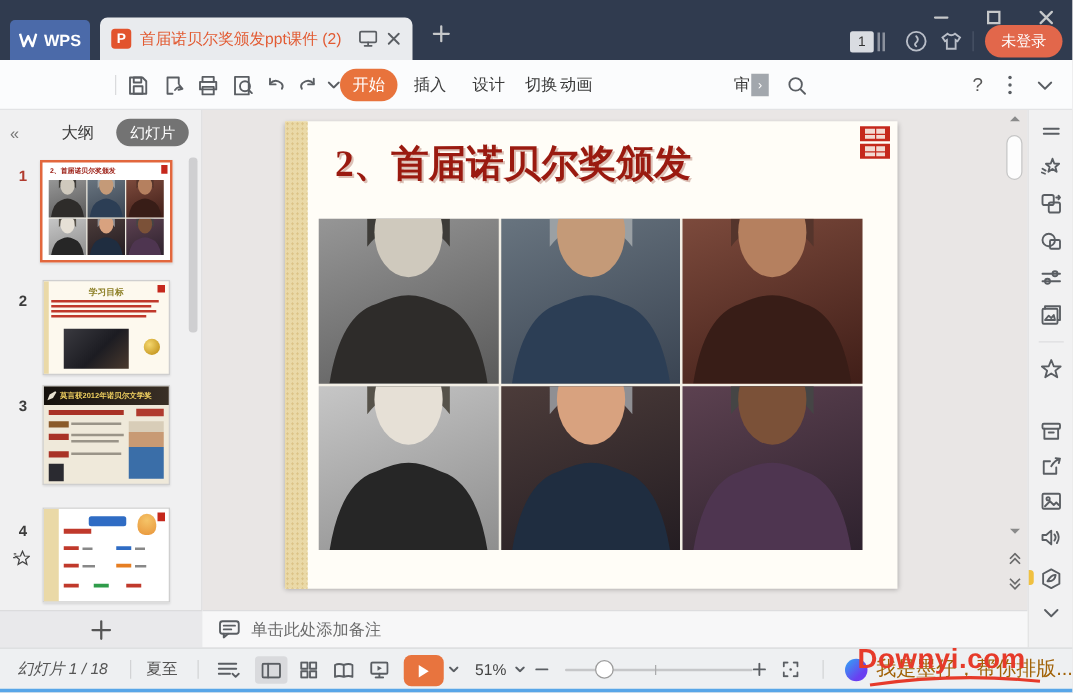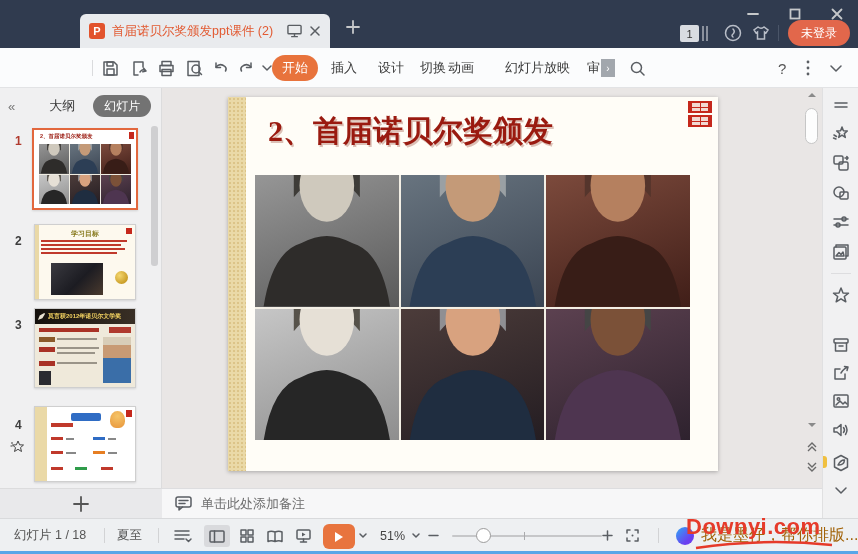--- a/index.html
+++ b/index.html
@@ -90,20 +90,26 @@
   #bottom-edge { position:absolute; left:0; top:551px; width:858px; height:3px; background:#58a6e8; }
 
   .ic { stroke:#5a5e63; fill:none; stroke-width:1.5; stroke-linecap:round; stroke-linejoin:round; }
   .ic-lt { stroke:#b9bec8; fill:none; stroke-width:1.5; stroke-linecap:round; }
   .ic-gh { stroke:#c6c8ca; fill:none; stroke-width:1.8; stroke-linecap:round; }
 </style>
 </head>
 <body>
 
 <div id="titlebar">
+  <div class="wps-btn">
+    <svg width="15" height="12" viewBox="0 0 15 12">
+        <path d="M1 1 L4 11 L7.5 3 L11 11 L14 1" stroke="#fff" stroke-width="2" fill="none" stroke-linejoin="round"></path>
+      </svg>
+    <span>WPS</span>
+  </div>
   <div class="doc-tab">
     <span class="tab-ppt-icon">P</span>
     <span class="tab-title">首届诺贝尔奖颁发ppt课件 (2)</span>
     <svg width="15" height="14" viewBox="0 0 16 14">
         <rect x="1" y="1" width="14" height="9" rx="1" class="ic" stroke="#8a8f98"></rect>
         <path d="M5 13 H11 M8 10 V13" class="ic" stroke="#8a8f98"></path>
       </svg>
     <svg width="12" height="12" viewBox="0 0 12 12">
         <path d="M2 2 L10 10 M10 2 L2 10" class="ic" stroke="#8a8f98"></path>
       </svg>
@@ -192,21 +198,20 @@
   <div class="rb" style="left:262px;">
       <svg width="10" height="6" viewBox="0 0 10 6">
         <path d="M1 1 L5 5 L9 1" class="ic"></path>
       </svg>
     </div>
   <div class="home-pill">开始</div>
   <div class="rb ribbon-tab" style="left:331px;">插入</div>
   <div class="rb ribbon-tab" style="left:378px;">设计</div>
   <div class="rb ribbon-tab" style="left:420px;">切换</div>
   <div class="rb ribbon-tab" style="left:448px;">动画</div>
-  <div class="rb ribbon-tab" style="left:505px;">幻灯片放映</div>
   <div class="rb ribbon-tab tab-clip" style="left:587px;">审</div>
   <div class="more-box">›</div>
   <div class="rb" style="left:630px;">
     <svg width="15" height="15" viewBox="0 0 15 15">
         <circle cx="6.5" cy="6.5" r="5" class="ic"></circle>
         <path d="M10.5 10.5 L14 14" class="ic"></path>
       </svg>
   </div>
   <div class="rb" style="left:778px; font-size:15px; color:#555;">?</div>
   <div class="rb" style="left:806px;">
@@ -500,21 +505,21 @@
 <div id="notes-bar">
   <svg width="17" height="15" viewBox="0 0 17 15">
       <rect x="1" y="1" width="15" height="10" rx="2" class="ic"></rect>
       <path d="M4 4.5 H13 M4 7.5 H10" class="ic"></path>
       <path d="M4 11 L4 14 L7.5 11" class="ic"></path>
     </svg>
   <span class="notes-ph">单击此处添加备注</span>
 </div>
 
 <div id="statusbar">
-  <div class="sb" style="left:14px;">幻灯片 1 / 18</div>
+  <div class="sb" style="left:14px;font-style:italic;">幻灯片 1 / 18</div>
   <div class="sb-div" style="left:104px;"></div>
   <div class="sb" style="left:117px;">夏至</div>
   <div class="sb-div" style="left:158px;"></div>
   <div class="sb" style="left:174px;">
       <svg width="20" height="16" viewBox="0 0 20 16">
         <path d="M1 3 H15 M1 7 H15 M1 11 H10" class="ic"></path>
         <path d="M12 11 L14.5 13.5 L17 11" class="ic"></path>
       </svg>
     </div>
   <div class="view-btn sel" style="left:204px;">

